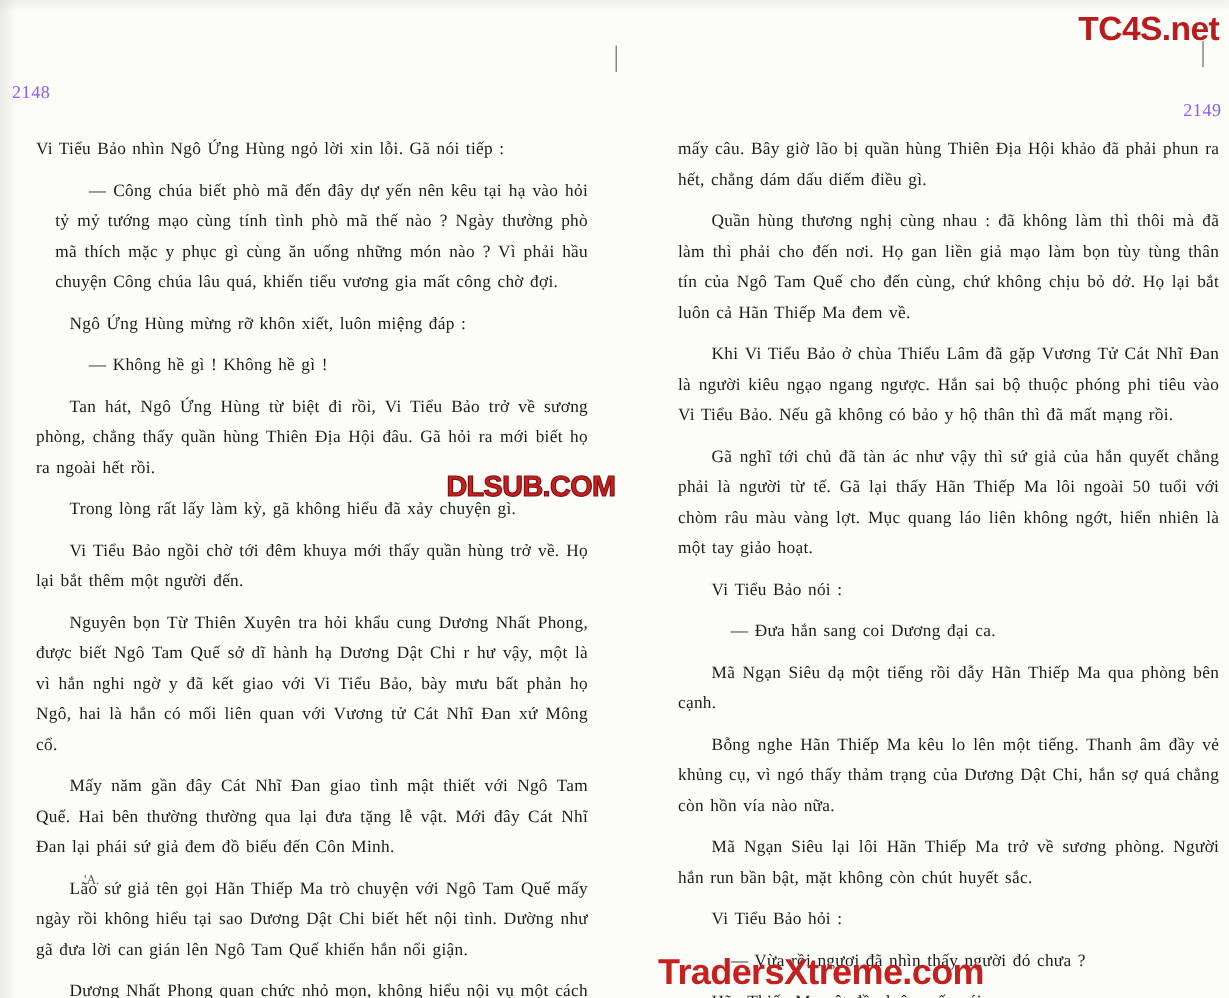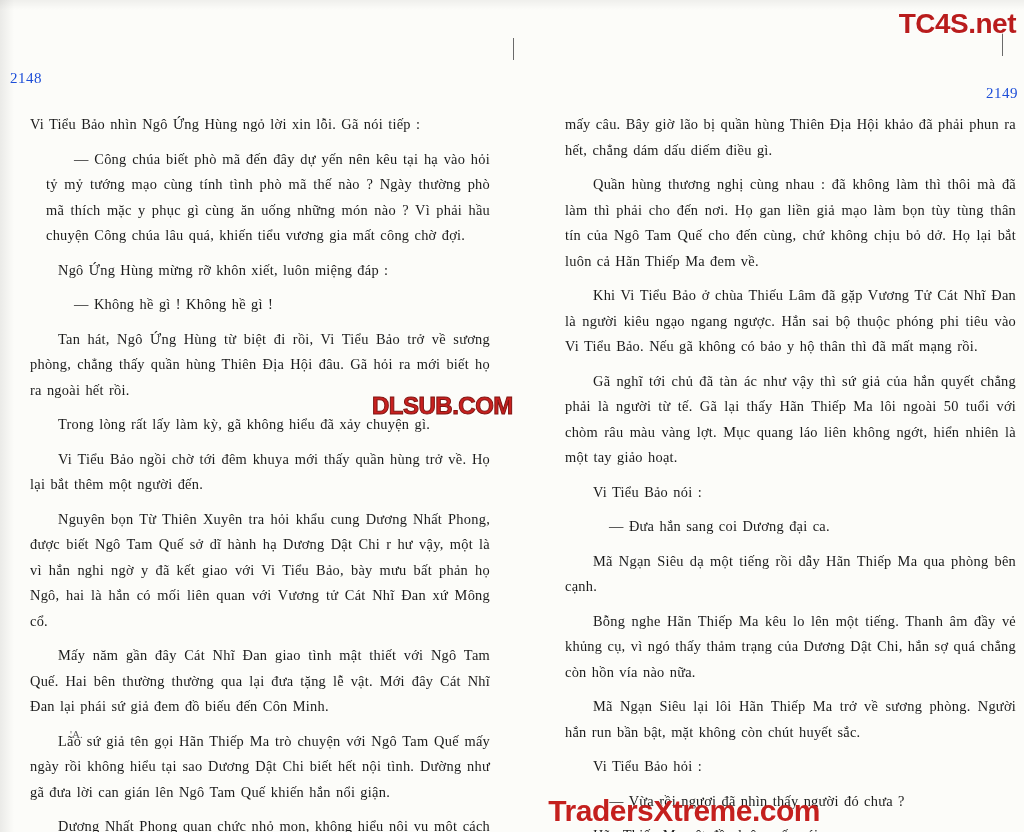--- a/index.html
+++ b/index.html
@@ -32,21 +32,21 @@
     left: 0; right: 0; top: 0; height: 10px;
     background: linear-gradient(to bottom, rgba(0,0,0,0.05), rgba(0,0,0,0));
     pointer-events: none;
   }
 
   
   .folio {
     position: absolute;
     font-size: 15px;
     letter-spacing: 0.5px;
-    color: #1d4ed8;
+    color: #8b5cf6;
   }
   .folio-left { left: 10px; top: 70px; }
   .folio-right { right: 6px; top: 85px; }
 
   
   .tick {
     position: absolute;
     top: 38px;
     width: 1px;
     height: 22px;

